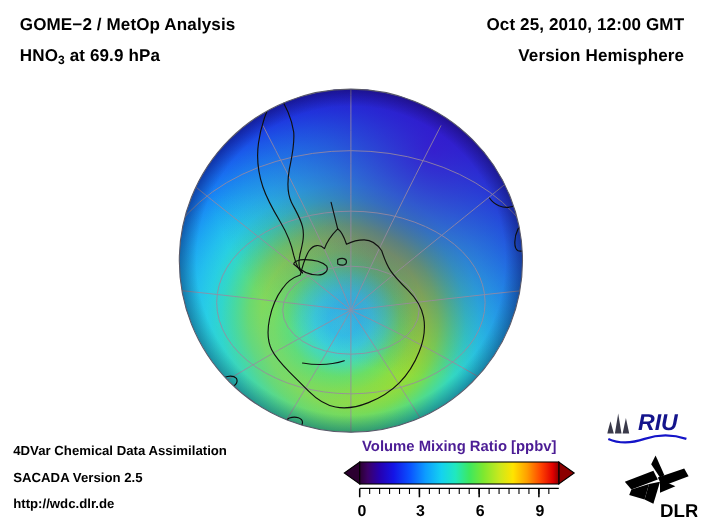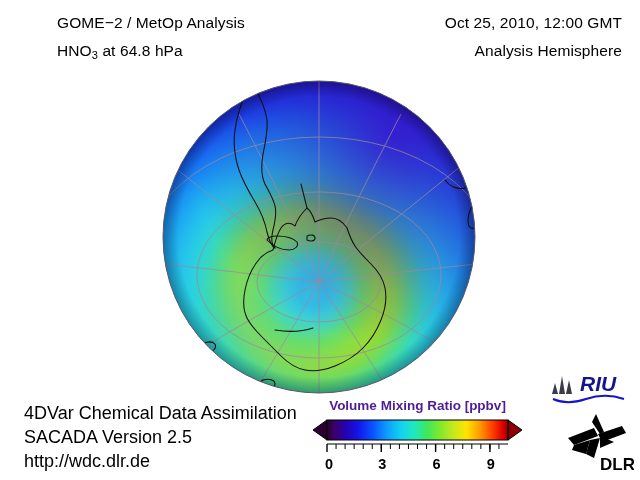--- a/index.html
+++ b/index.html
@@ -12,26 +12,25 @@
     width: 640px;
     height: 480px;
     background: #ffffff;
     font-family: "Liberation Sans", sans-serif;
     overflow: hidden;
   }
 
   
   .hdr {
     position: absolute;
-    font-weight: normal;
+    font-weight: bold;
     font-size: 15.5px;
     color: #000000;
     white-space: nowrap;
     letter-spacing: 0.1px;
-    margin-left: 39px;
   }
   #title-line1 { left: 18px; top: 14px; }
   #title-line2 { left: 18px; top: 42px; }
   #date-line   { right: 18px; top: 14px; text-align: right; }
   #hemi-line   { right: 18px; top: 42px; text-align: right; }
 
   .sub {
     font-size: 11px;
     vertical-align: baseline;
     position: relative;
@@ -44,23 +43,23 @@
     left: 155px;
     top: 80px;
     width: 330px;
     height: 316px;
   }
   #globe-svg { display: block; }
 
   
   .foot {
     position: absolute;
-    left: 24px;
-    font-weight: normal;
-    font-size: 18px;
+    left: 12px;
+    font-weight: bold;
+    font-size: 12px;
     color: #000000;
     white-space: nowrap;
   }
   #foot1 { top: 403px; }
   #foot2 { top: 427px; }
   #foot3 { top: 451px; }
 
   
   #cbar-block {
     position: absolute;
@@ -102,25 +101,25 @@
     height: 62px;
   }
 </style>
 </head>
 <body>
 
 <div id="page">
 
   <div class="hdr" id="title-line1">GOME−2 / MetOp Analysis</div>
 
-  <div class="hdr" id="title-line2"><span>HNO</span><span class="sub">3</span><span> at 64.8 hPa</span></div>
+  <div class="hdr" id="title-line2"><span>HNO</span><span class="sub">3</span><span> at 69.9 hPa</span></div>
 
   <div class="hdr" id="date-line">Oct 25, 2010, 12:00 GMT</div>
 
-  <div class="hdr" id="hemi-line">Analysis Hemisphere</div>
+  <div class="hdr" id="hemi-line">Version Hemisphere</div>
 
   <div id="globe-wrap">
     <svg id="globe-svg" width="330" height="316" viewBox="0 0 330 316">
       <defs>
         <clipPath id="globeClip">
           <circle cx="164" cy="157" r="156"></circle>
         </clipPath>
 
         <radialGradient id="hno3Field" cx="0.478" cy="0.675" r="0.80">
           <stop offset="0.00" stop-color="#3ec8e0"></stop>

